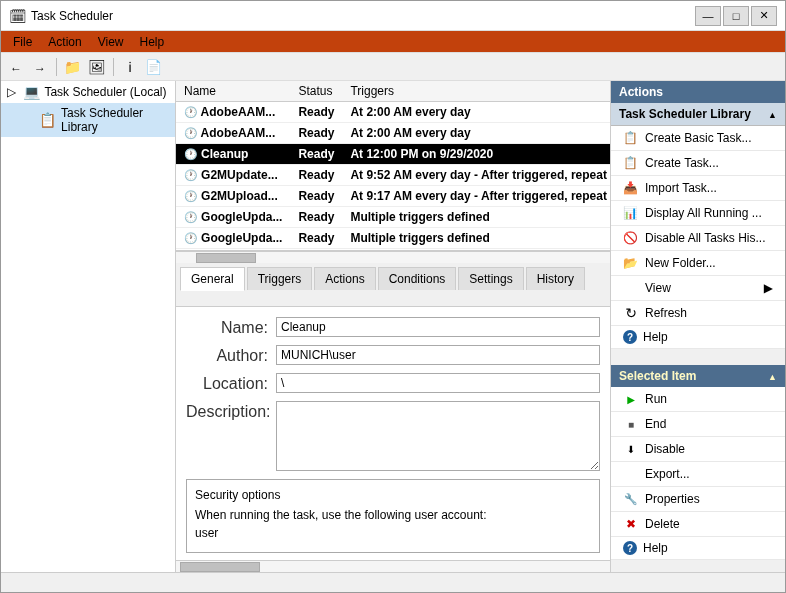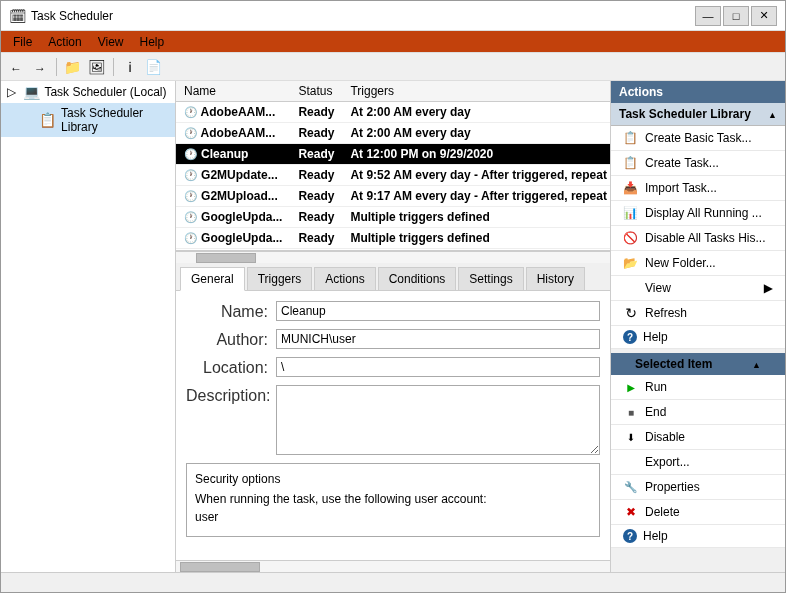--- a/index.html
+++ b/index.html
@@ -34,40 +34,40 @@
     .task-list { height: 170px; overflow-y: auto; border-bottom: 1px solid #ccc; }
     .task-table { width: 100%; border-collapse: collapse; }
     .task-table th { background: #f5f5f5; border-bottom: 1px solid #ccc; padding: 3px 8px; text-align: left; font-weight: normal; font-size: 12px; position: sticky; top: 0; }
     .task-table td { padding: 3px 8px; border-bottom: 1px solid #eee; font-size: 12px; white-space: nowrap; overflow: hidden; text-overflow: ellipsis; }
     .task-row { cursor: pointer; font-weight: bold; }
     .task-row.selected { background: #000000; color: white; border-radius: 8px; }
     .task-row.selected td { color: white; }
     .col-name { width: 120px; }
     .col-status { width: 80px; }
     
-    .detail-tabs { border-bottom: 1px solid #ccc; display: flex; padding: 4px 4px 0; gap: 2px; background: #f0f0f0; }
+    .detail-tabs { border-bottom: 1px solid #ccc; display: flex; padding: 4px 4px 16px; gap: 2px; background: #f0f0f0; }
     .tab { padding: 4px 10px; border: 1px solid #ccc; background: #e1e1e1; cursor: pointer; font-size: 12px; border-bottom: none; }
     .tab.active { background: #fff; border-bottom: 1px solid #fff; margin-bottom: -1px; }
     
     .detail-content { flex: 1; overflow-y: auto; padding: 10px; background: #fff; }
     .field-row { display: flex; align-items: flex-start; margin-bottom: 8px; }
     .field-label { width: 90px; color: #333; font-size: 16px; text-align: right; padding-right: 8px; padding-top: 2px; }
     .field-value { flex: 1; border: 1px solid #aaa; padding: 2px 4px; font-size: 12px; background: #fff; min-height: 20px; }
     .field-value.multiline { height: 70px; }
     
     .security-section { border: 1px solid #aaa; padding: 8px; margin-top: 4px; }
     .security-title { font-size: 12px; margin-bottom: 6px; }
     .security-text { font-size: 12px; margin-bottom: 4px; }
     
     .right-panel { width: 175px; border-left: 1px solid #ccc; background: #f0f0f0; overflow-y: auto; }
     .actions-header { background: #4d6d8e; color: white; padding: 4px 8px; font-size: 12px; font-weight: bold; display: flex; align-items: center; justify-content: space-between; }
     .actions-subheader { background: #cdd9e5; padding: 4px 8px; font-size: 12px; font-weight: bold; display: flex; align-items: center; justify-content: space-between; border-bottom: 1px solid #bbb; }
     .action-item { display: flex; align-items: center; gap: 6px; padding: 4px 12px; cursor: pointer; font-size: 12px; border-bottom: 1px solid #e8e8e8; background: white; }
     .action-icon { width: 16px; height: 16px; display: flex; align-items: center; justify-content: center; flex-shrink: 0; }
-    .selected-header { background: #4d6d8e; color: #000000; padding: 4px 24px; font-size: 12px; font-weight: bold; display: flex; align-items: center; justify-content: space-between; margin-top: 4px; }
+    .selected-header { background: #4d6d8e; color: #fef9c3; padding: 4px 8px; font-size: 12px; font-weight: bold; display: flex; align-items: center; justify-content: space-between; margin-top: 16px; }
     
     .status-bar { height: 20px; background: #f0f0f0; border-top: 1px solid #ccc; display: flex; align-items: center; padding: 0 8px; font-size: 11px; }
     .chevron-up::before { content: '▲'; font-size: 9px; }
     
     
     .tb-back { font-size: 12px; }
     .tb-fwd { font-size: 12px; }
     
     .horiz-scrollbar { height: 12px; background: #f5f5f5; border-top: 1px solid #ccc; position: relative; overflow: hidden; }
     .scroll-thumb { height: 10px; width: 60px; background: #c0c0c0; position: absolute; top: 1px; left: 20px; border: 1px solid #aaa; }

